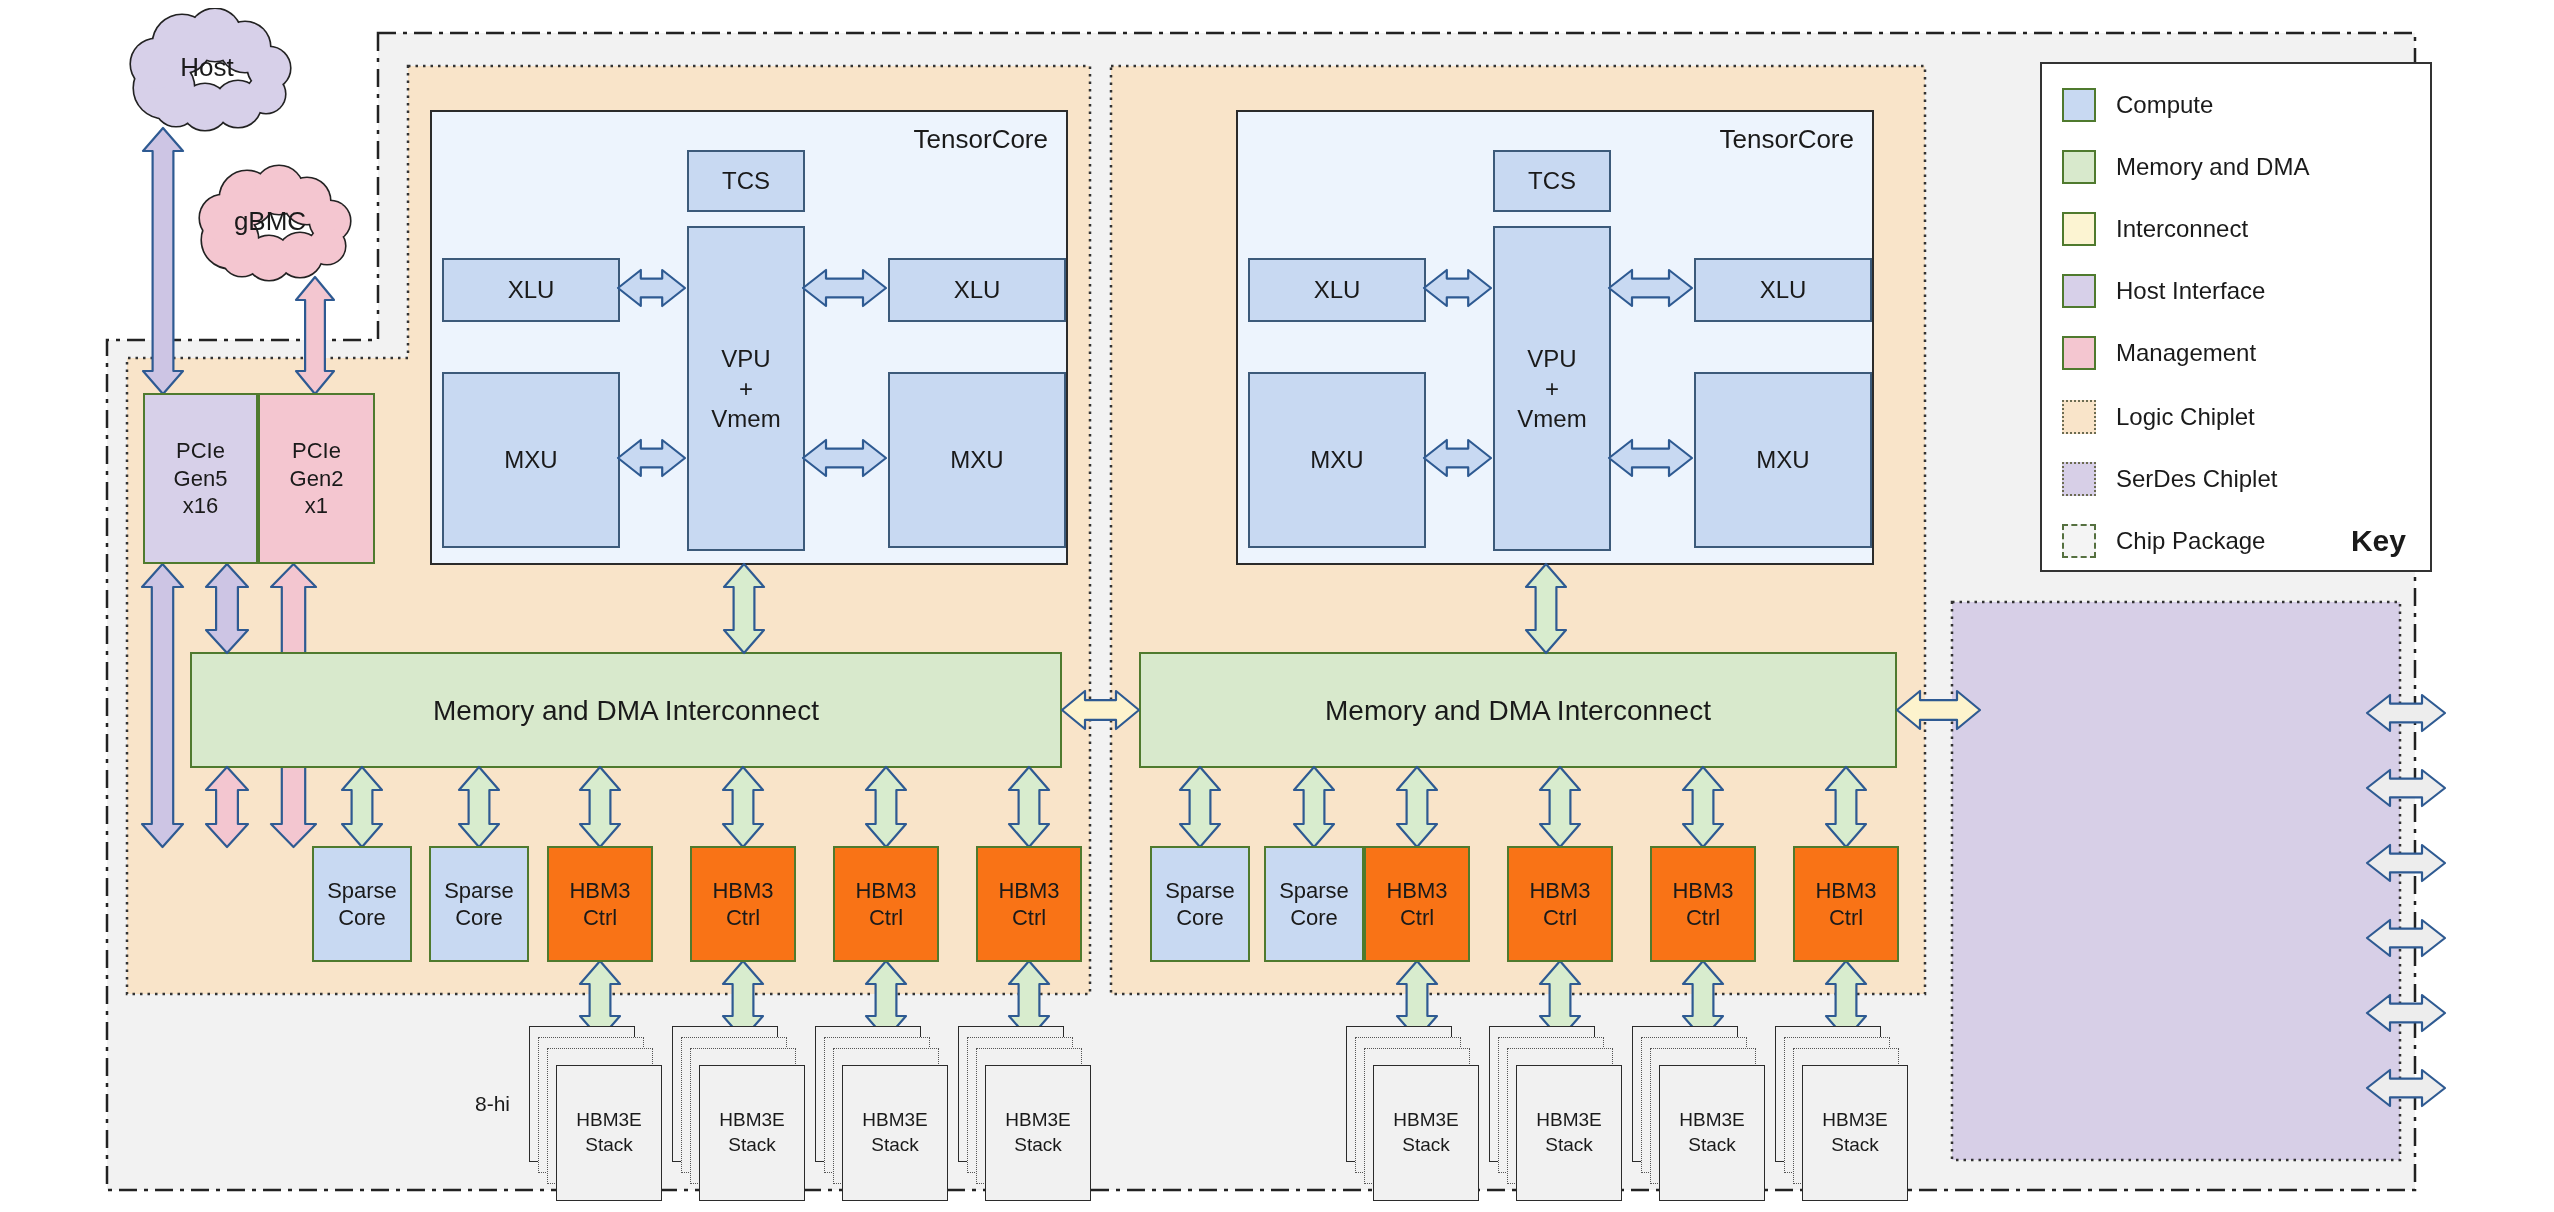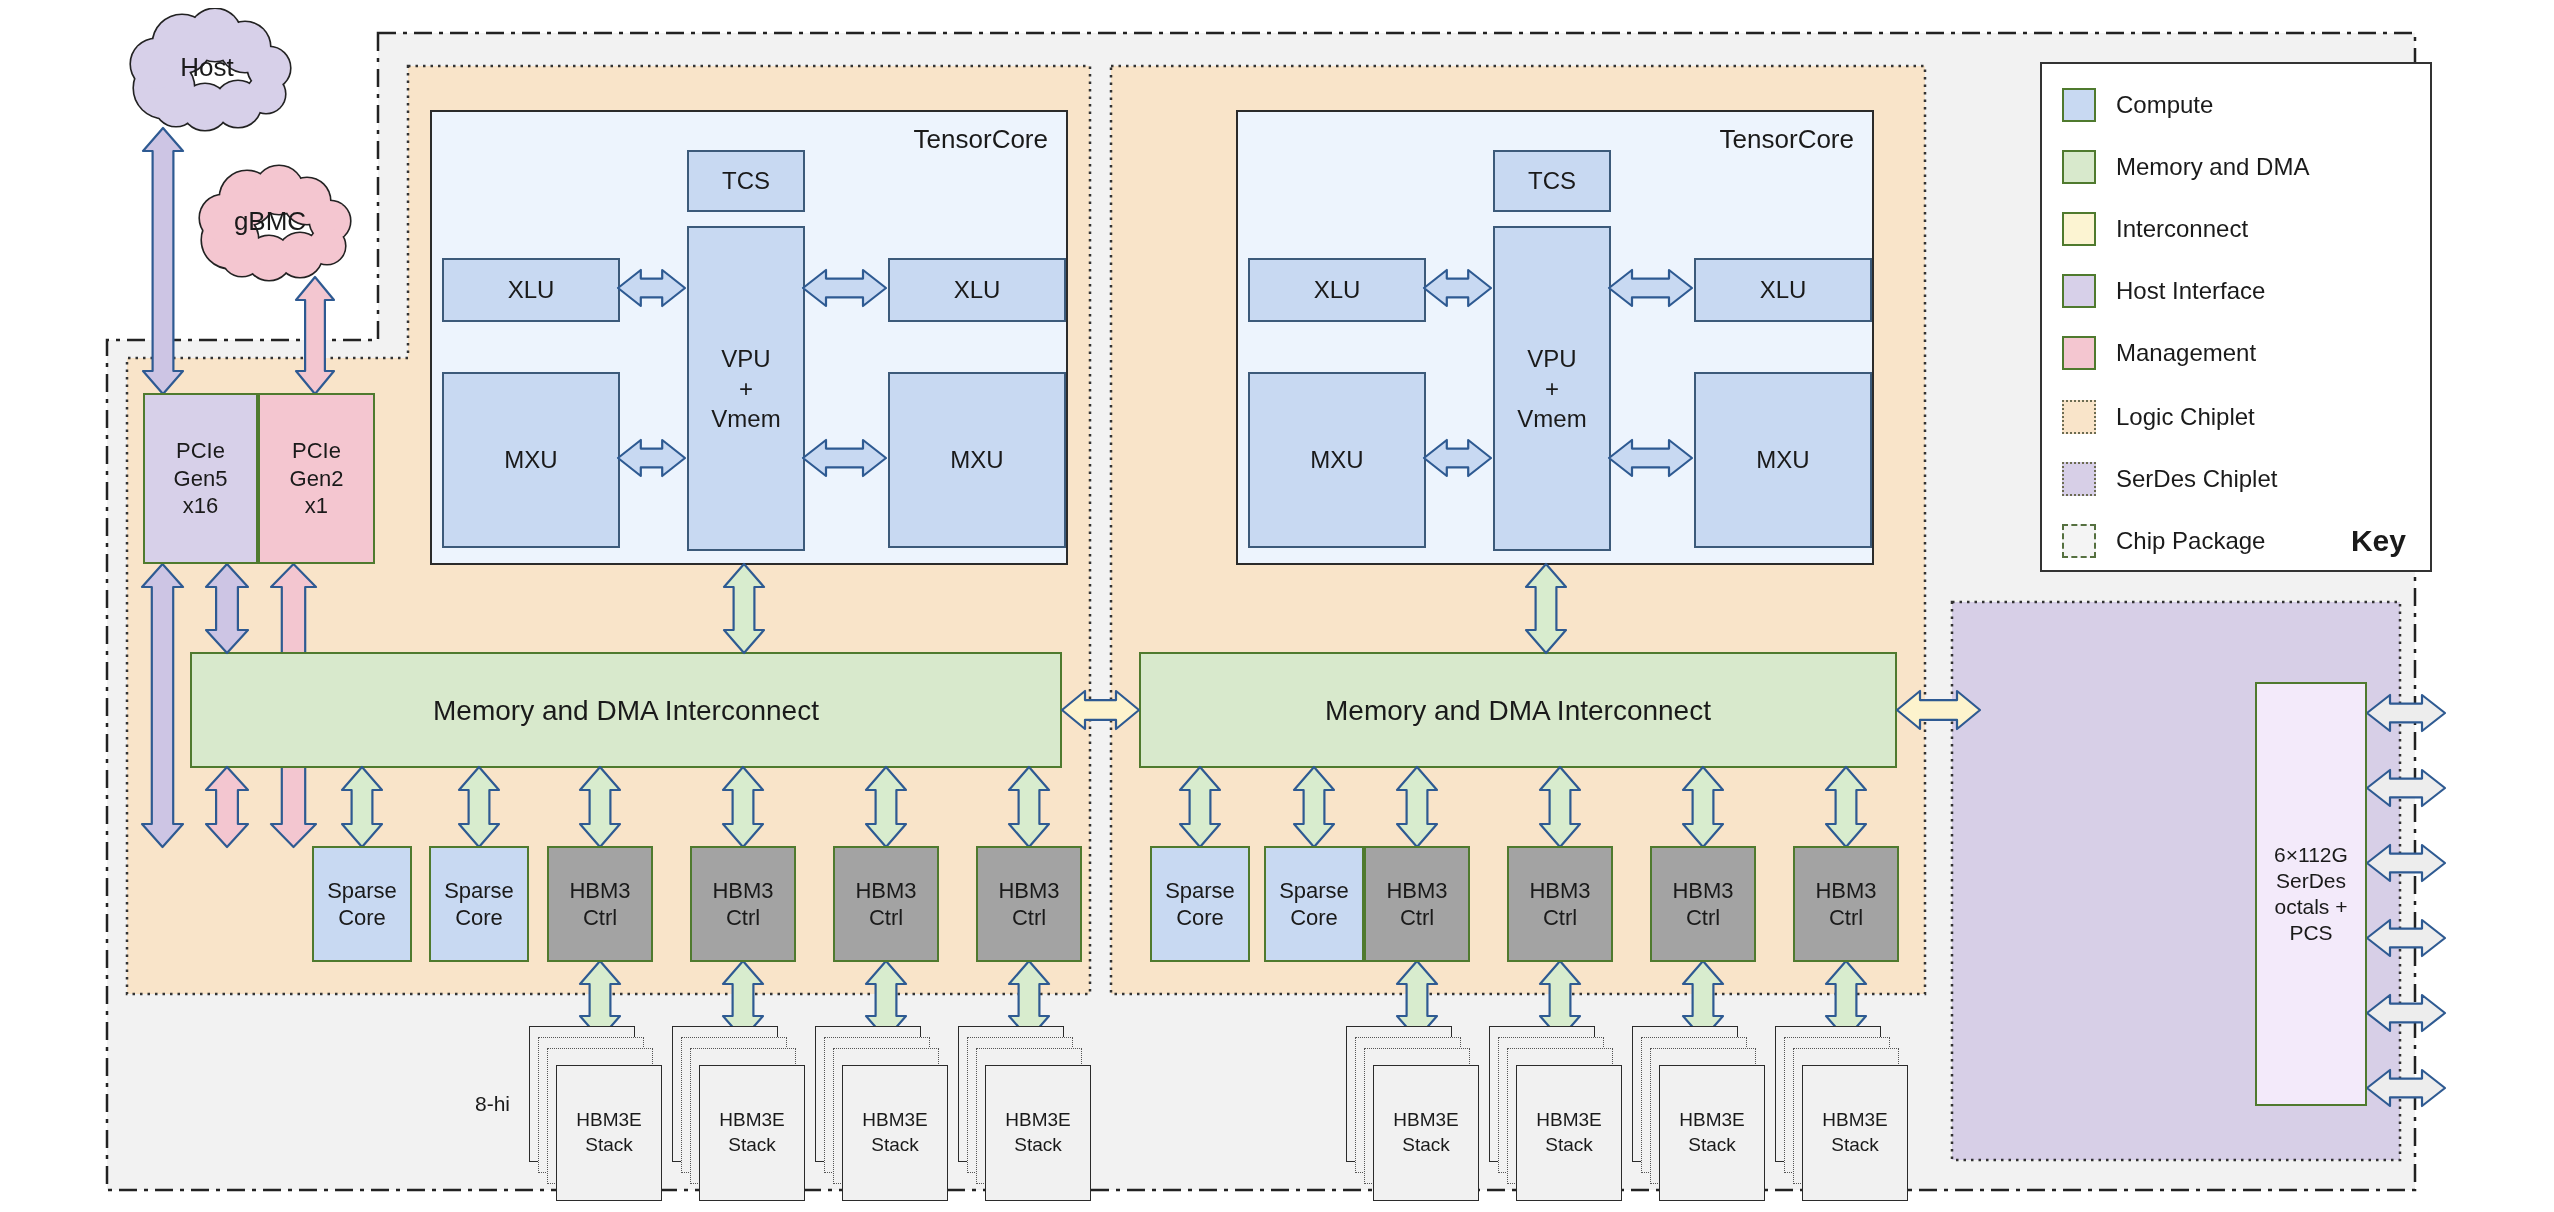--- a/index.html
+++ b/index.html
@@ -5,21 +5,21 @@
   html,body{margin:0;padding:0;background:#ffffff;}
   #canvas{position:relative;width:2554px;height:1212px;background:#ffffff;overflow:hidden;
           font-family:"Liberation Sans","DejaVu Sans",sans-serif;color:#1a1a1a;}
   .abs{position:absolute;}
   .box{position:absolute;display:flex;align-items:center;justify-content:center;text-align:center;
        white-space:pre-line;box-sizing:border-box;border:2px solid #4f7a2e;line-height:1.25;font-size:22px;}
   .slate{border:2px solid #3c5a7a;}
   .tc{position:absolute;background:#edf4fd;border:2.5px solid #2b2b2b;box-sizing:border-box;}
   .tc-title{position:absolute;top:12px;right:18px;font-size:26px;}
   .compute{background:#c8d9f2;}
-  .memory{background:#a3a3a3;}
+  .memory{background:#f97316;}
   .ic-bar{background:#d8e9cc;font-size:28px;}
   .lav{background:#d7d0e9;}
   .pink{background:#f4c6d0;}
   .mgr{background:#d8a29a;}
   .ici{background:#fcf4d2;}
   .ici-inner{background:#f6e096;font-size:21px;}
   .serdes-box{background:#f3eafa;font-size:21px;}
   .ar{position:absolute;display:block;}
   .ar svg{display:block;overflow:visible;}
   .stack{position:absolute;width:135px;height:145px;}
@@ -453,24 +453,20 @@
     <div class="sl" style="left:0;top:0;"></div>
       <div class="sl dot" style="left:9px;top:11px;"></div>
     <div class="sl dot" style="left:18px;top:22px;"></div>
     <div class="sl front" style="left:27px;top:39px;">HBM3E
 Stack</div>
   </div>
 
   <div class="note" style="left:430px;top:1092px;width:80px;text-align:right;">8-hi</div>
 
 
-  <div class="box serdes-box" style="left:2255px;top:682px;width:112px;height:424px;">6×112G
-SerDes
-octals +
-PCS</div>
 
   <div id="legend">
     <div class="lg-row" style="top:24px;">
       <span class="lg-sw sw0 sw-solid"></span>
       <span class="lg-label">Compute</span>
       </div>
     <div class="lg-row" style="top:86px;">
       <span class="lg-sw sw1 sw-solid"></span>
       <span class="lg-label">Memory and DMA</span>
       </div>

